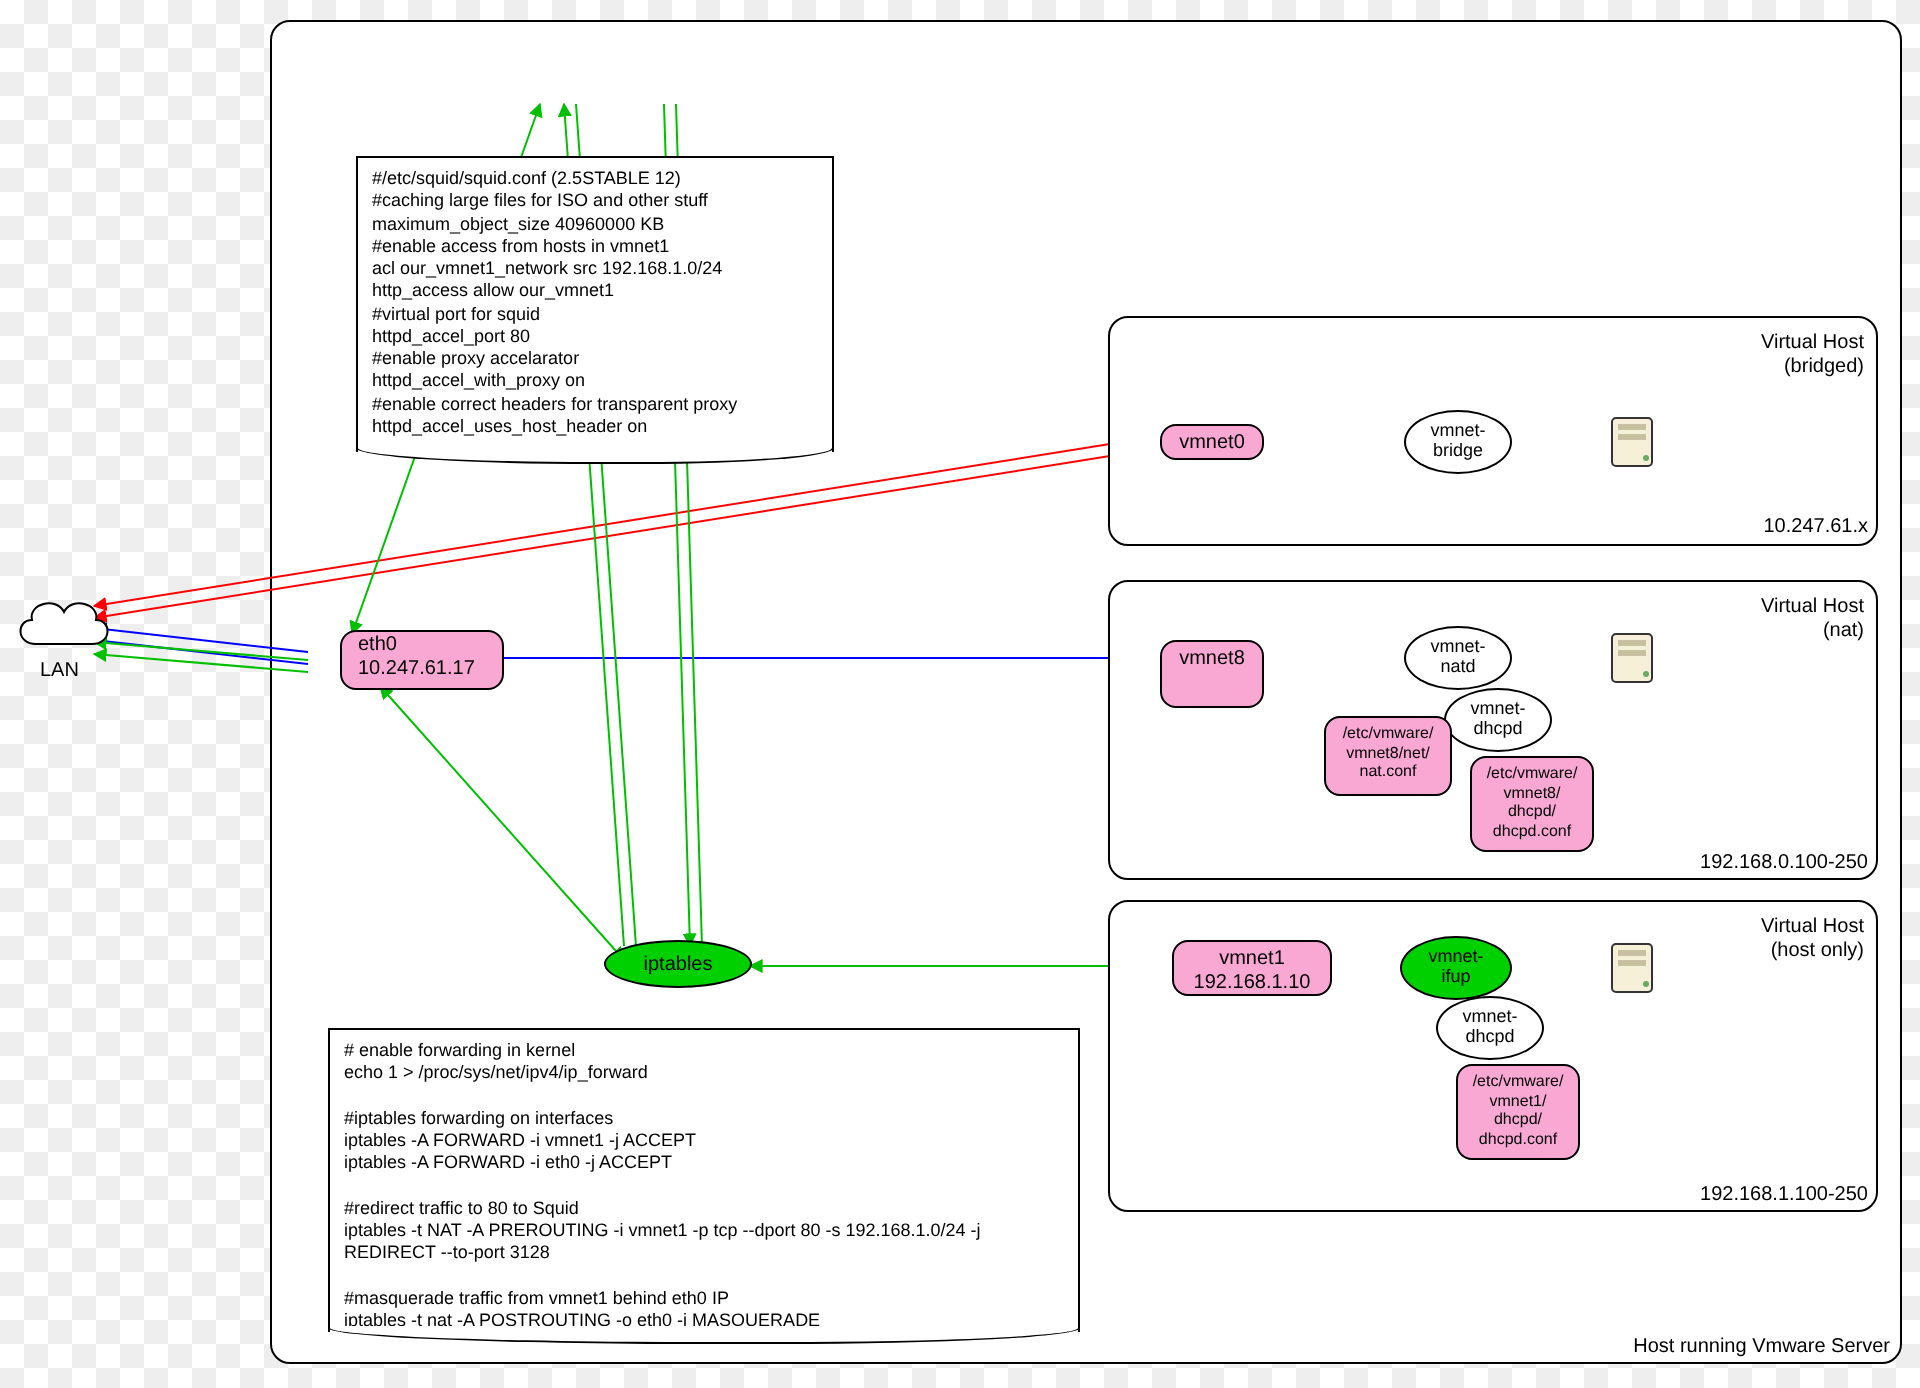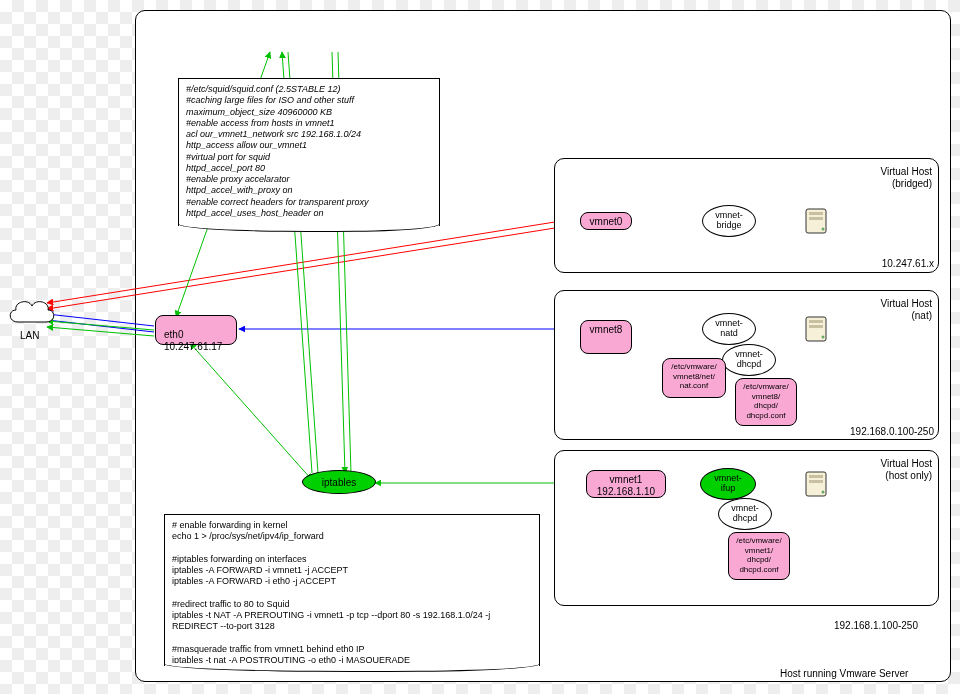--- a/index.html
+++ b/index.html
@@ -65,21 +65,21 @@
   .frame {
     position: absolute;
     border: 1px solid #000;
     border-radius: 10px;
     background: rgba(255,255,255,0.0);
   }
   .frame.filled { background: #fff; }
   .frame-label {
     position: absolute;
     font-size: 10px;
-    text-align: left;
+    text-align: right;
   }
   .label {
     position: absolute;
     font-size: 10px;
     text-align: left;
     line-height: 1.15;
   }
   .server {
     position: absolute;
     width: 32px; height: 32px;
@@ -138,27 +138,27 @@
   <line x1="154" y1="336" x2="47" y2="327" stroke="#00c000" marker-end="url(#arr-green)"></line>
 </svg>
 
 <div class="cloud" style="left:6px; top:296px;">
   <svg width="50" height="34" viewBox="0 0 50 34">
     <path d="M12 26 C2 26 2 14 10 14 C8 6 22 2 26 10 C30 2 44 6 42 14 C50 14 50 26 40 26 Z" fill="#fff" stroke="#000"></path>
   </svg>
 </div>
 <div class="label" style="left:20px; top:306px;margin-top:24px;">LAN</div>
 
-<div class="box" style="left:155px; top:315px; width:82px; height:30px; text-align:left; padding:13px 8px;">
+<div class="box" style="left:170px; top:315px; width:82px; height:30px; text-align:left; padding:1px 8px;">
   <div>eth0</div>
   <div>10.247.61.17</div>
 </div>
 
 
-<div class="note" style="left:178px; top:78px; width:262px; height:148px;font-style:italic;">#/etc/squid/squid.conf (2.5STABLE 12)
+<div class="note" style="left:178px; top:78px; width:239px; height:148px;">#/etc/squid/squid.conf (2.5STABLE 12)
 #caching large files for ISO and other stuff
 maximum_object_size 40960000 KB
 #enable access from hosts in vmnet1
 acl our_vmnet1_network src 192.168.1.0/24
 http_access allow our_vmnet1
 #virtual port for squid
 httpd_accel_port 80
 #enable proxy accelarator
 httpd_accel_with_proxy on
 #enable correct headers for transparent proxy
@@ -235,21 +235,21 @@
         <rect x="9" y="12" width="14" height="3" fill="#c8c0a0"></rect>
         <circle cx="23" cy="24" r="1.5" fill="#6a6"></circle>
       </svg>
 </div>
 
 <div class="frame filled" style="left:554px; top:450px; width:385px; height:156px;"></div>
 <div class="label" style="left:876px; top:458px; text-align:right; width:56px;">
   <div>Virtual Host</div>
   <div>(host only)</div>
 </div>
-<div class="label" style="left:834px; top:592px; width:100px;margin-top:28px;">192.168.1.100-250</div>
+<div class="label" style="left:834px; top:592px; text-align:right; width:100px;">192.168.1.100-250</div>
 <div class="box" style="left:586px; top:470px; width:80px; height:28px;">
   <div>vmnet1</div>
   <div>192.168.1.10</div>
 </div>
 <div class="ellipse green" style="left:700px; top:468px; width:56px; height:32px; font-size:9px;">
   <span style="white-space:pre;">vmnet-
 ifup</span>
 </div>
 <div class="ellipse" style="left:718px; top:498px; width:54px; height:32px; font-size:9px;">
   <span style="white-space:pre;">vmnet-

